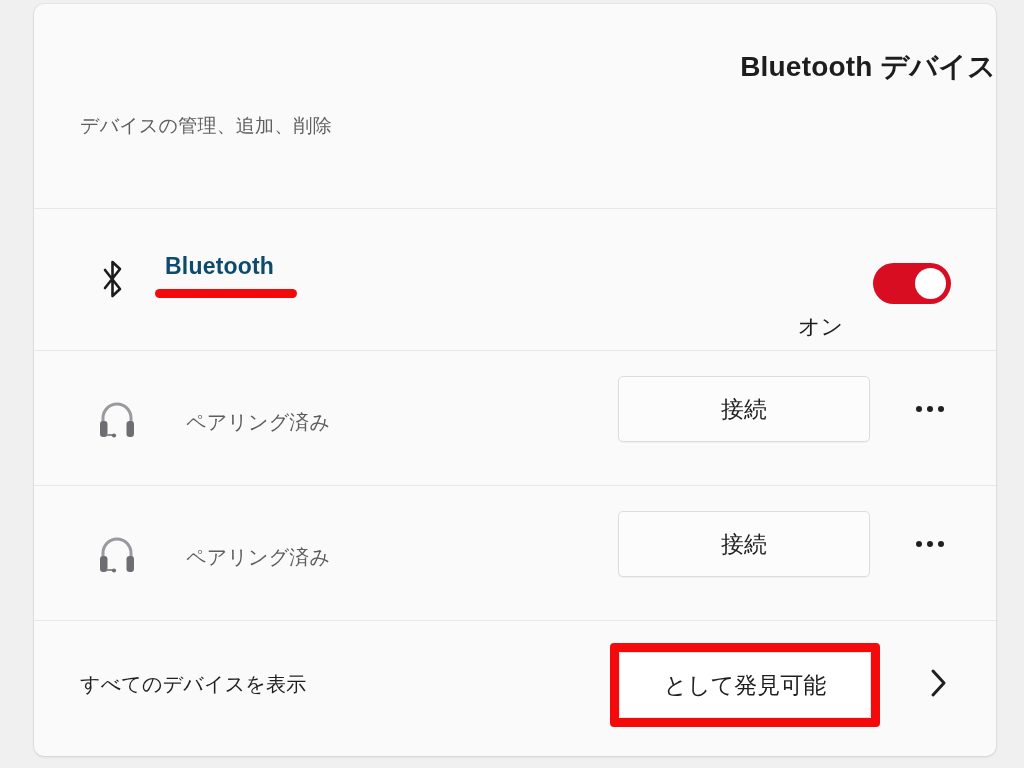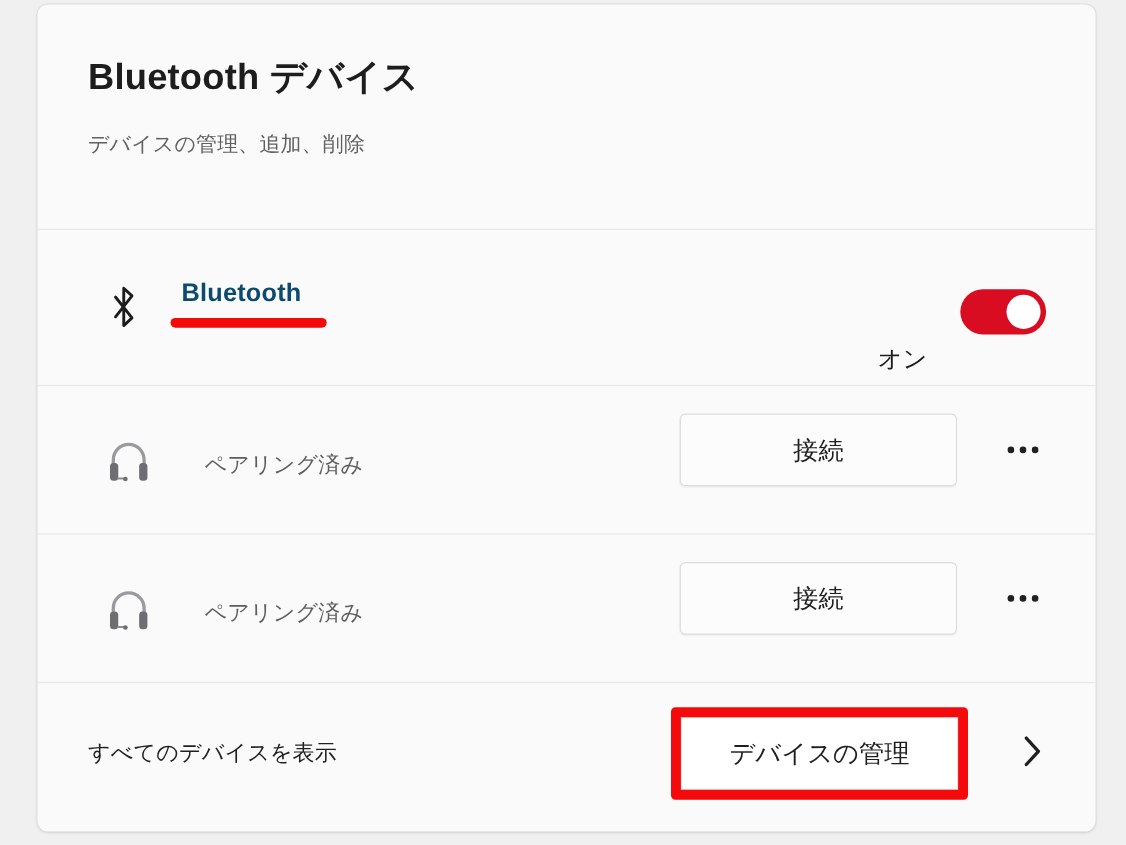--- a/index.html
+++ b/index.html
@@ -40,26 +40,27 @@
     width: 100%;
   }
 
   
   .header {
     padding: 48px 0 0 46px;
     height: 204px;
     box-sizing: border-box;
   }
   .header-title {
-    font-size: 33px;
+    font-size: 28px;
     font-weight: bold;
     color: #1d1d1d;
     letter-spacing: 0.2px;
     line-height: 1.1;
     margin: 0;
+    text-align: right;
   }
   .header-subtitle {
     font-size: 19px;
     color: #606060;
     margin-top: 30px;
     letter-spacing: 0.2px;
   }
 
   
   .bt-row {
@@ -325,21 +326,21 @@
         <i></i>
       </div>
     </div>
 
     <div class="divider"></div>
 
     <div class="footer-row">
       <span class="show-all">すべてのデバイスを表示</span>
 
       <div class="add-device-wrap">
-        <div class="add-device-btn">デバイスの管理</div>
+        <div class="add-device-btn">として発見可能</div>
         <div class="add-annotation"></div>
       </div>
 
       <span class="chevron">
         <svg width="20" height="32" viewBox="0 0 20 32" fill="none">
           <path d="M5 4 L16 16 L5 28" stroke="#202020" stroke-width="3" stroke-linecap="round" stroke-linejoin="round" fill="none"></path>
         </svg>
       </span>
     </div>
 

